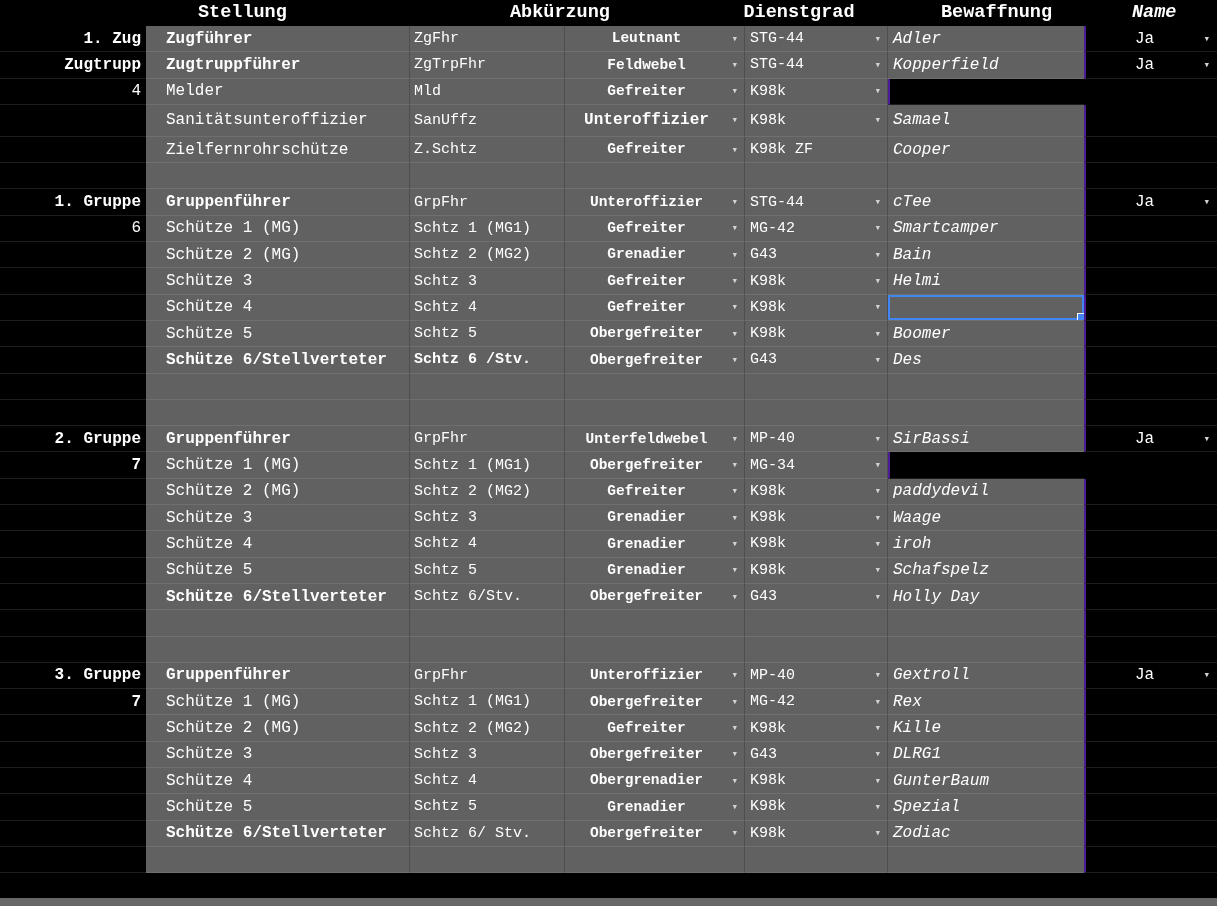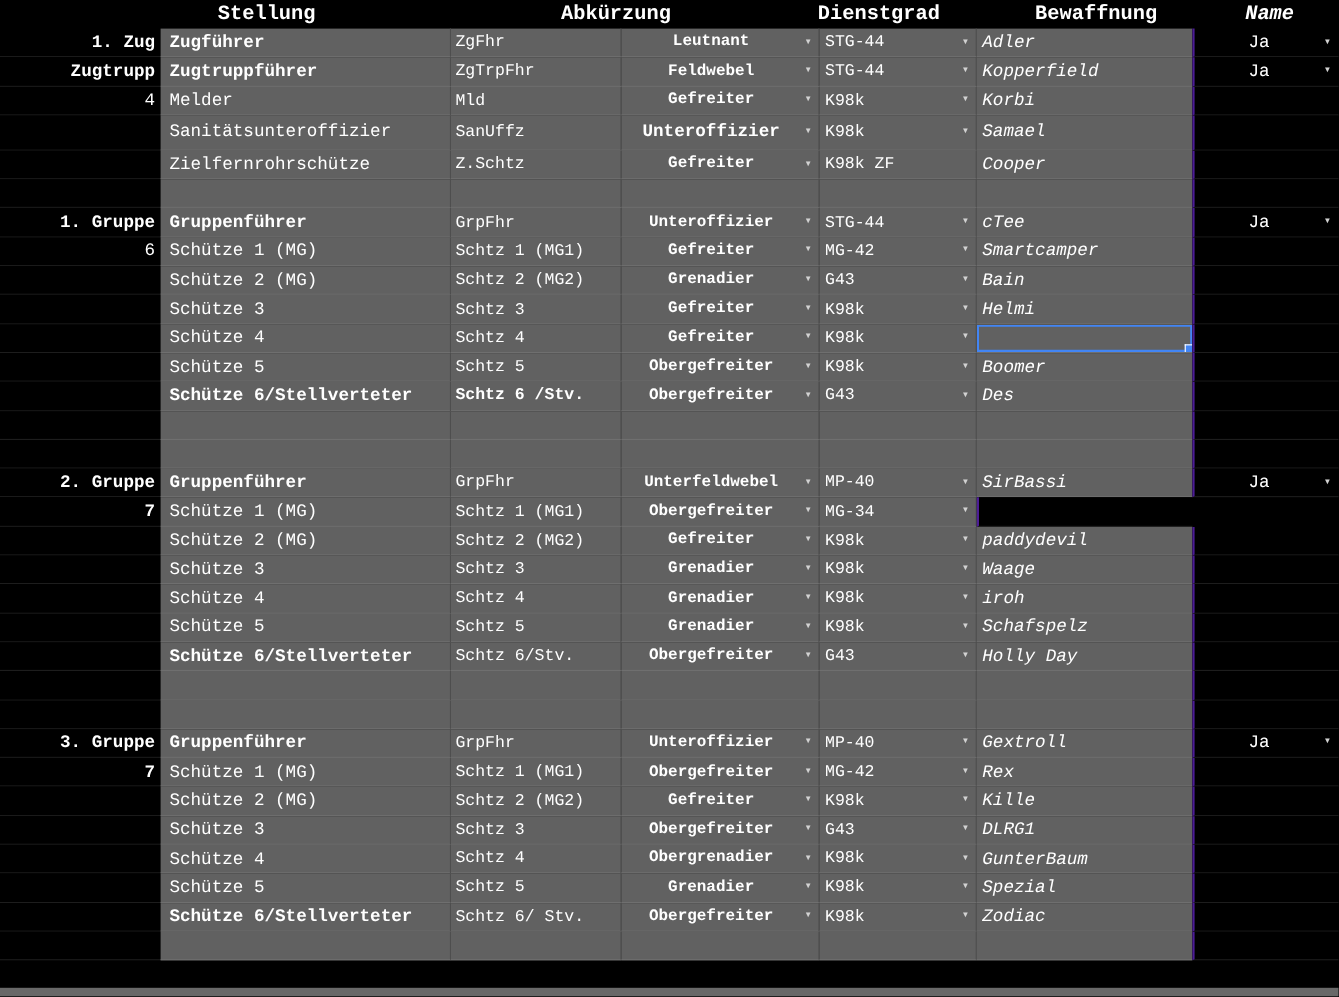--- a/index.html
+++ b/index.html
@@ -13,21 +13,21 @@
   .row.header{height:26px;gap:48px;}
   .cell{position:relative;display:flex;align-items:center;overflow:hidden;
         white-space:pre;box-sizing:border-box;font-size:16px;line-height:1;}
   
   .c-st,.c-ab,.c-dg,.c-bw,.c-nm{background:#616161;
         border-bottom:1px solid #6f6f6f;border-right:1px solid #4e4e4e;}
   .c-nm{border-right:none;font-style:italic;}
   
   .c-corner,.c-left,.c-wc{background:#000;border-bottom:1px solid #1d1d1d;}
   .c-left{justify-content:flex-end;padding-right:5px;}
-  .c-st{padding-left:8px;}
+  .c-st{padding-left:20px;}
   .c-ab{padding-left:4px;font-size:15px;}
   .c-dg{justify-content:center;font-size:14.5px;padding-right:16px;font-weight:bold;}
   .c-dg.big{font-size:16px;}
   .c-bw{padding-left:5px;font-size:15px;}
   .c-nm{padding-left:5px;}
   .c-wc{justify-content:center;padding-right:14px;border-left:2px solid #4c1d95;}
   .header .cell{background:#000;border:none;font-weight:bold;font-size:18.5px;}
   .header .c-st,.header .c-ab,.header .c-bw,.header .c-nm{justify-content:flex-start;padding-left:4px;}
   .header .c-dg{justify-content:center;padding-right:0;}
   .header .c-wc{justify-content:flex-start;padding-left:3px;padding-right:0;border-left:none;}
@@ -95,21 +95,20 @@
     <div class="cell c-st">Melder</div>
     <div class="cell c-ab">Mld</div>
     <div class="cell c-dg">
       <span class="val">Gefreiter</span>
       <span class="arrow">▾</span>
     </div>
     <div class="cell c-bw">
       <span class="val">K98k</span>
       <span class="arrow">▾</span>
     </div>
-    <div class="cell c-nm">Korbi</div>
     <div class="cell c-wc">
       <span class="val"></span>
       
     </div>
   </div>
       <div class="row tall">
     <div class="cell c-left"></div>
     <div class="cell c-st">Sanitätsunteroffizier</div>
     <div class="cell c-ab">SanUffz</div>
     <div class="cell c-dg big">

